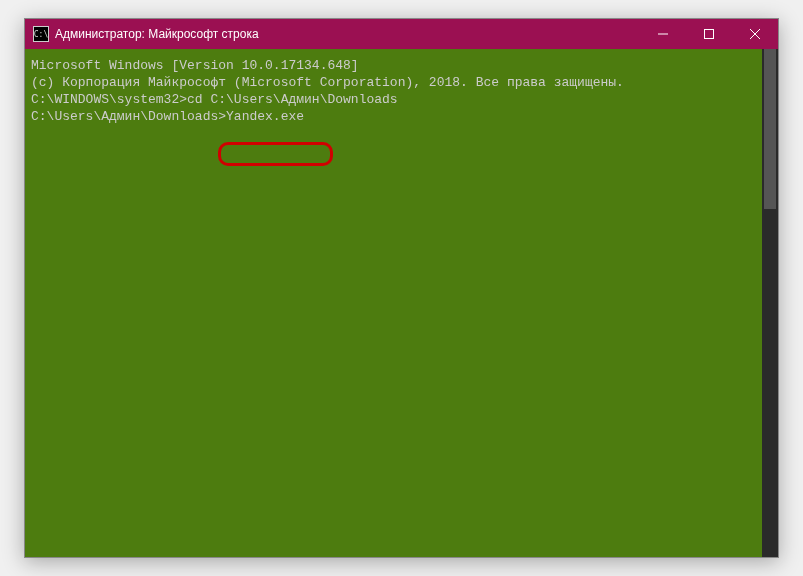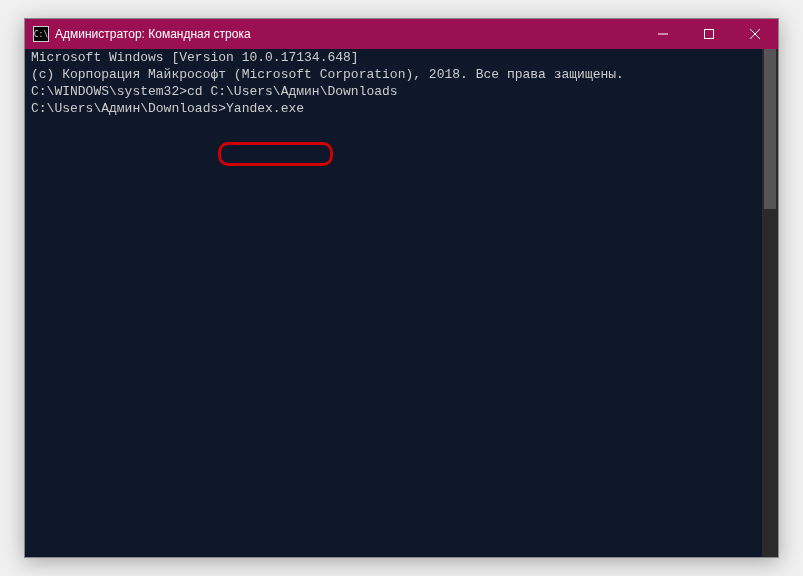--- a/index.html
+++ b/index.html
@@ -60,25 +60,25 @@
     .titlebar-btn {
       width: 46px;
       height: 30px;
       display: flex;
       align-items: center;
       justify-content: center;
       color: #fff;
       cursor: pointer;
     }
     .terminal-body {
-      background: #0f172a;
+      background: #4d7c0f;
       color: #ccc;
       font-size: 13px;
       line-height: 17px;
-      padding: 0 6px;
+      padding: 8px 6px;
       height: calc(100% - 30px);
       overflow: hidden;
       font-family: Consolas, 'Courier New', monospace;
       white-space: pre;
       position: relative;
     }
     .scrollbar {
       position: absolute;
       right: 0;
       top: 30px;
@@ -107,21 +107,21 @@
     .term-line {
       display: block;
     }
   </style>
 </head>
 <body>
 
 <div class="window">
   <div class="titlebar">
     <div class="titlebar-icon">C:\</div>
-    <div class="titlebar-text">Администратор: Командная строка</div>
+    <div class="titlebar-text">Администратор: Майкрософт строка</div>
     <div class="titlebar-controls">
       <div class="titlebar-btn">
         <svg width="10" height="10" viewBox="0 0 10 10">
             <line x1="0" y1="5" x2="10" y2="5" stroke="#fff" stroke-width="1"></line>
           </svg>
       </div>
       <div class="titlebar-btn">
         <svg width="10" height="10" viewBox="0 0 10 10">
             <rect x="0.5" y="0.5" width="9" height="9" stroke="#fff" stroke-width="1" fill="none"></rect>
           </svg>

